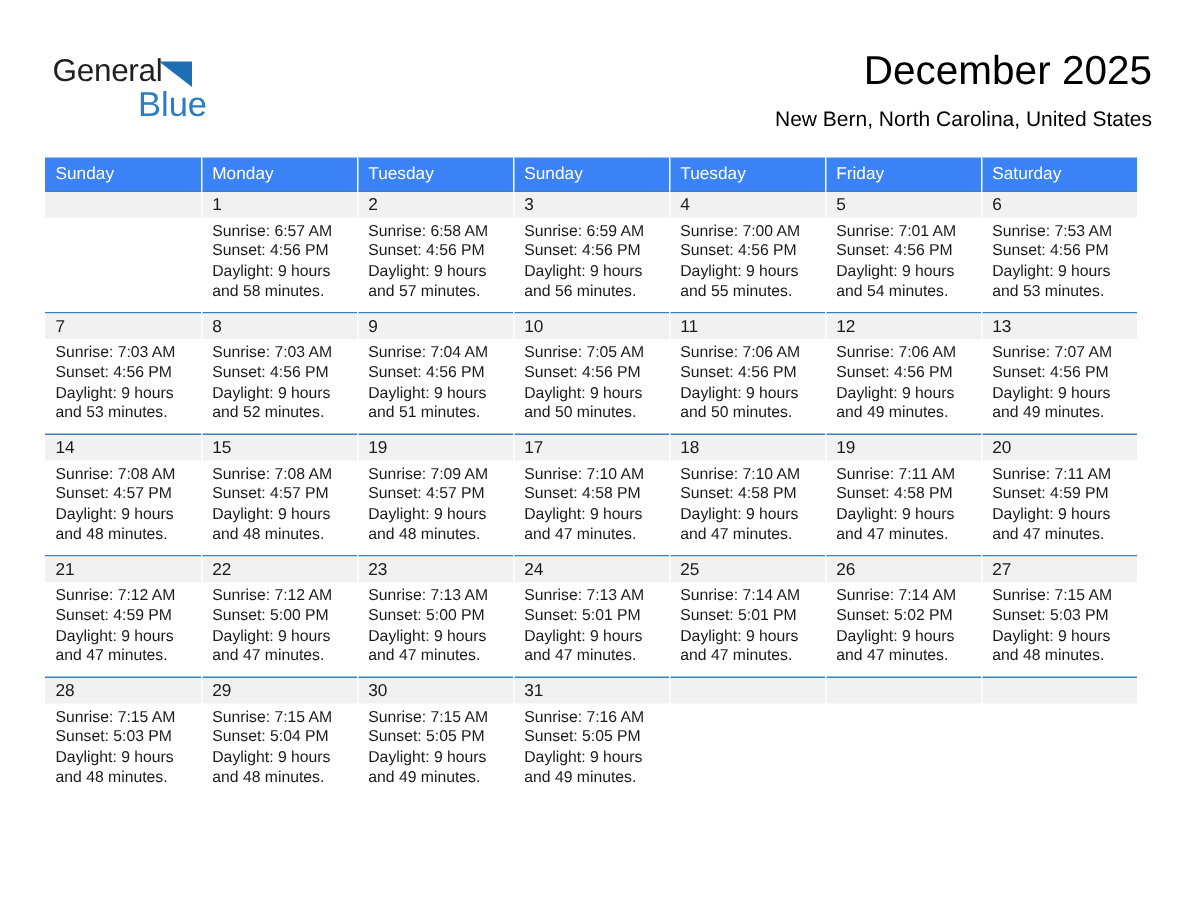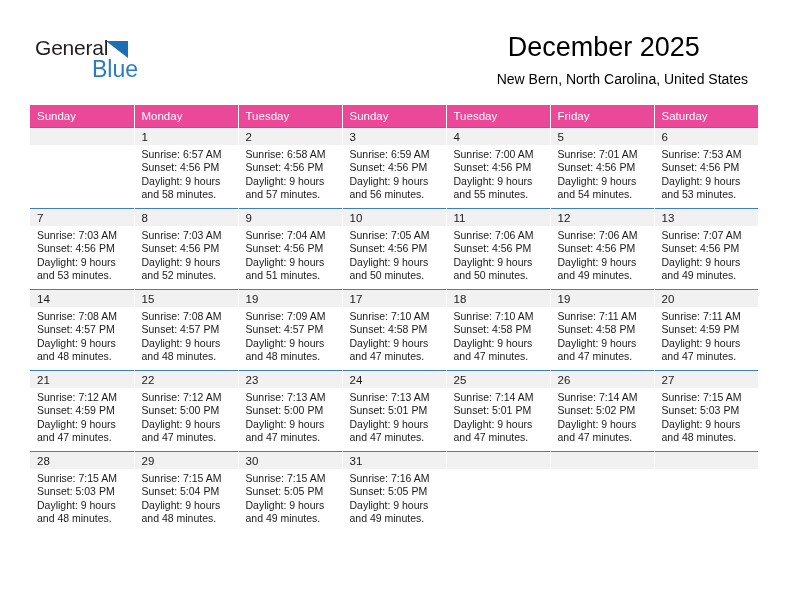--- a/index.html
+++ b/index.html
@@ -61,23 +61,23 @@
     position: absolute;
     left: 57px;
     top: 20px;
     font-size: 23px;
     color: #2b7cc2;
     font-family: "Liberation Sans", sans-serif;
   }
 
   .title-block {
     position: absolute;
-    right: 44px;
+    right: 24px;
     top: 31px;
-    text-align: center;
+    text-align: right;
   }
   .cal-title {
     font-size: 27px;
     color: #000000;
     line-height: 32px;
     white-space: nowrap;
   }
   .cal-subtitle {
     margin-top: 8px;
     font-size: 14px;
@@ -91,21 +91,21 @@
   .calendar {
     position: absolute;
     left: 30px;
     top: 105px;
     width: 728px;
     border-collapse: collapse;
     table-layout: fixed;
   }
 
   .calendar th {
-    background: #ec4899;
+    background: #3b82f6;
     color: #ffffff;
     font-size: 11.5px;
     font-weight: normal;
     text-align: left;
     padding: 5px 0 5px 7px;
     border-right: 1px solid #ffffff;
     height: 12px;
     box-sizing: content-box;
   }
   .calendar th:last-child { border-right: none; }

